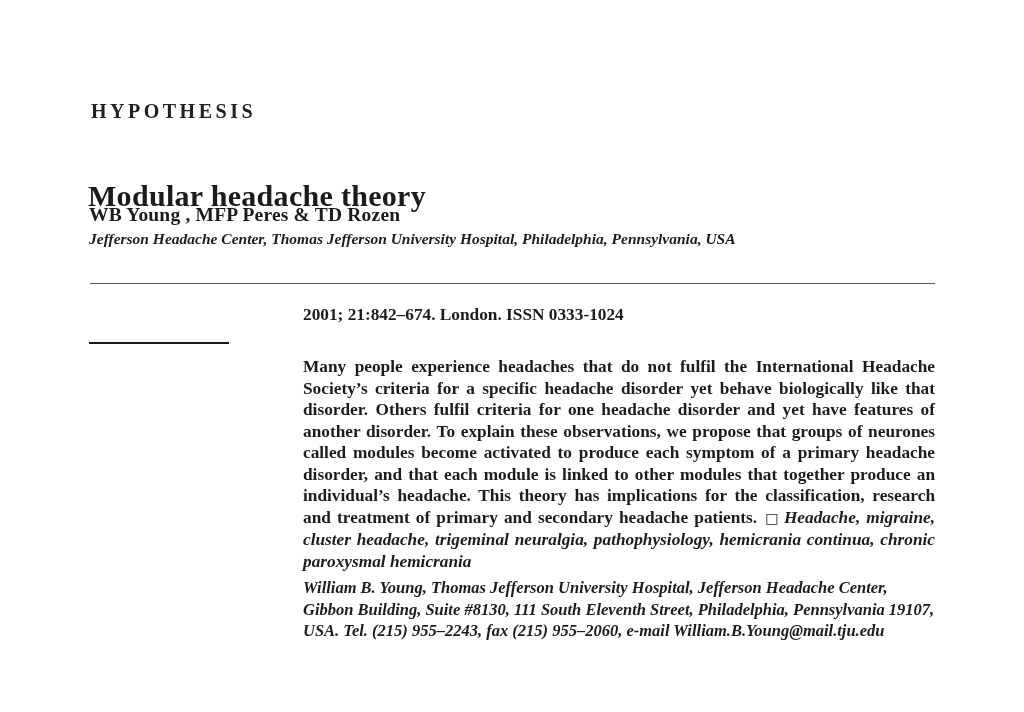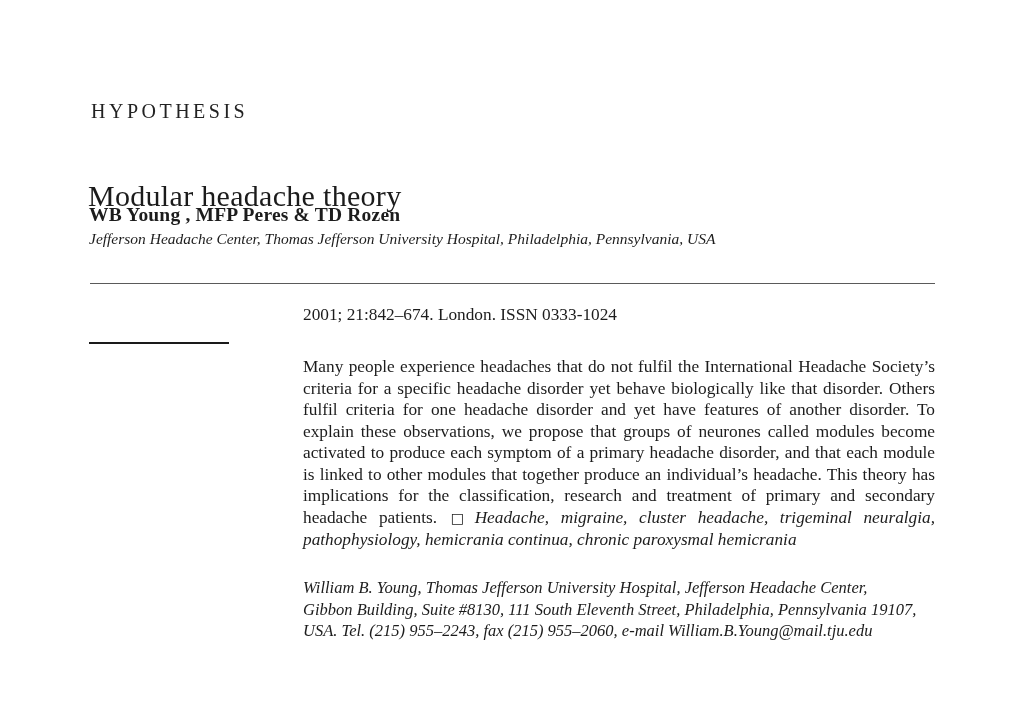--- a/index.html
+++ b/index.html
@@ -5,21 +5,21 @@
   html, body { margin: 0; padding: 0; background: #ffffff; }
   .page {
     position: relative;
     width: 1024px;
     height: 712px;
     background: #ffffff;
     color: #1c1c1c;
     font-family: "Liberation Serif", "DejaVu Serif", serif;
     overflow: hidden;
   }
-  .abs { position: absolute; }
+  .abs { position: absolute; font-weight: bold; }
 
   .section-label {
     left: 91px; top: 100px;
     font-size: 20px;
     letter-spacing: 3.5px;
     color: #222222;
   }
   .article-title {
     left: 88px; top: 139px;
     font-size: 30px;

